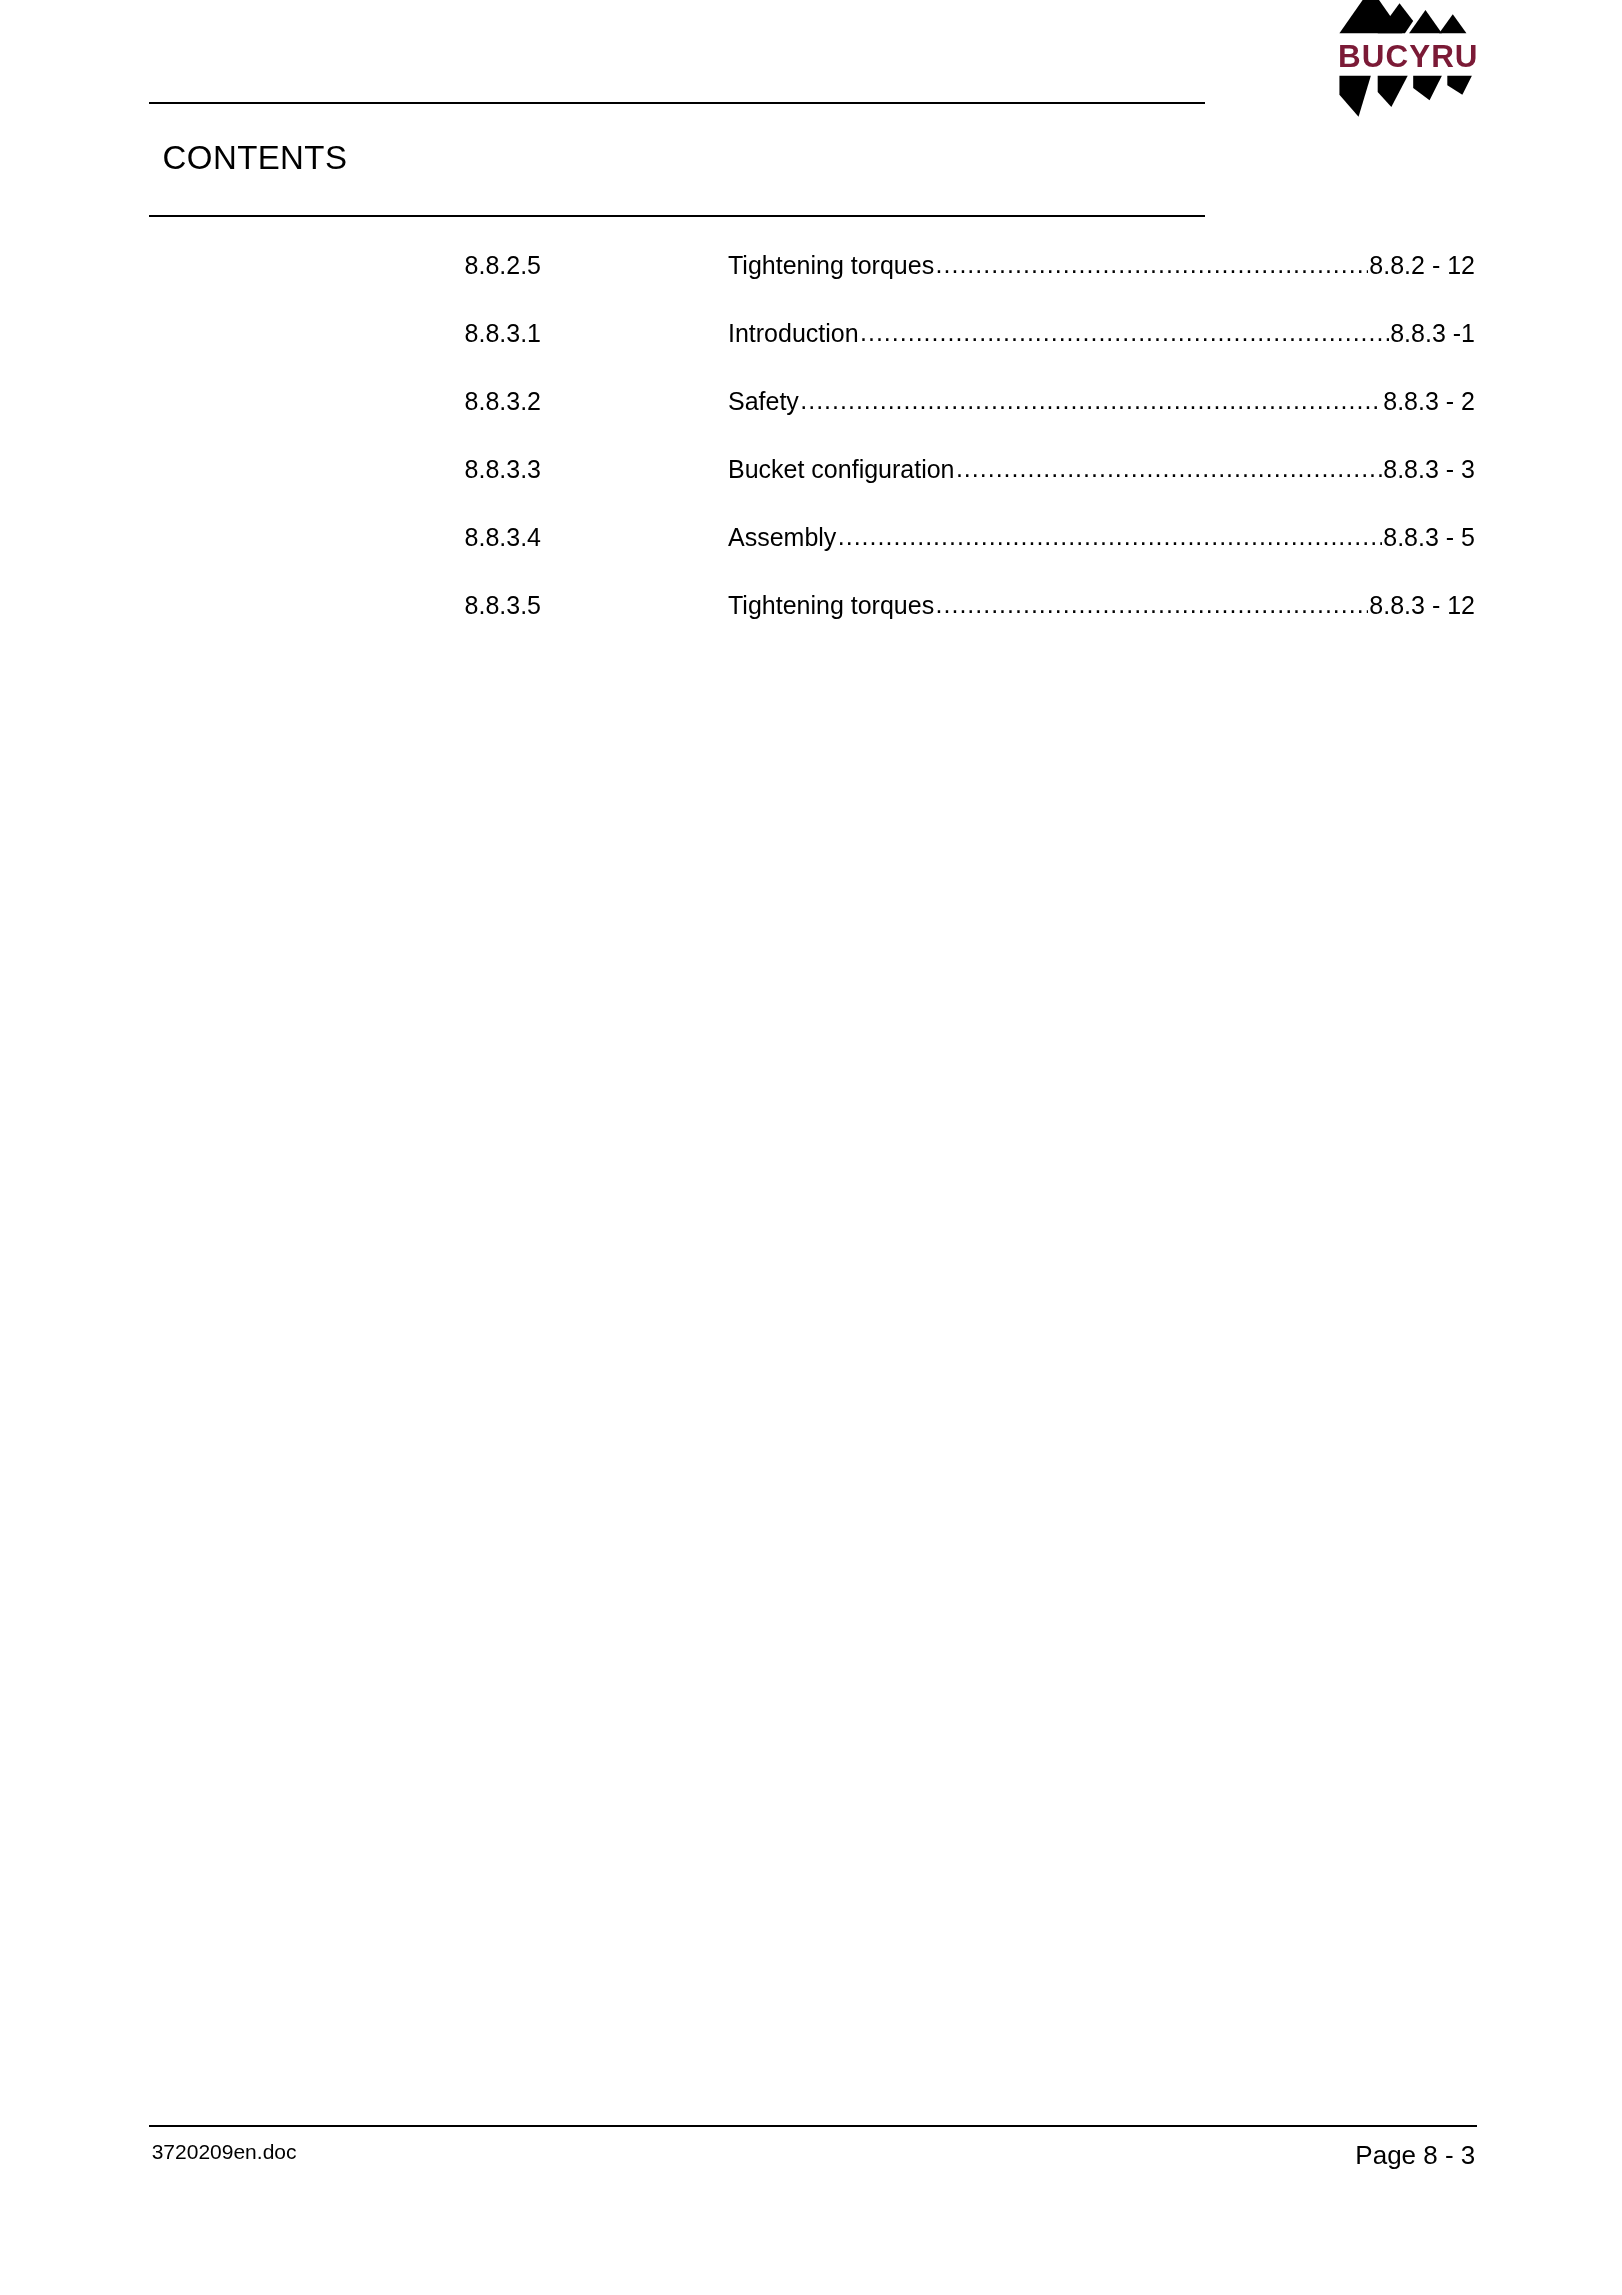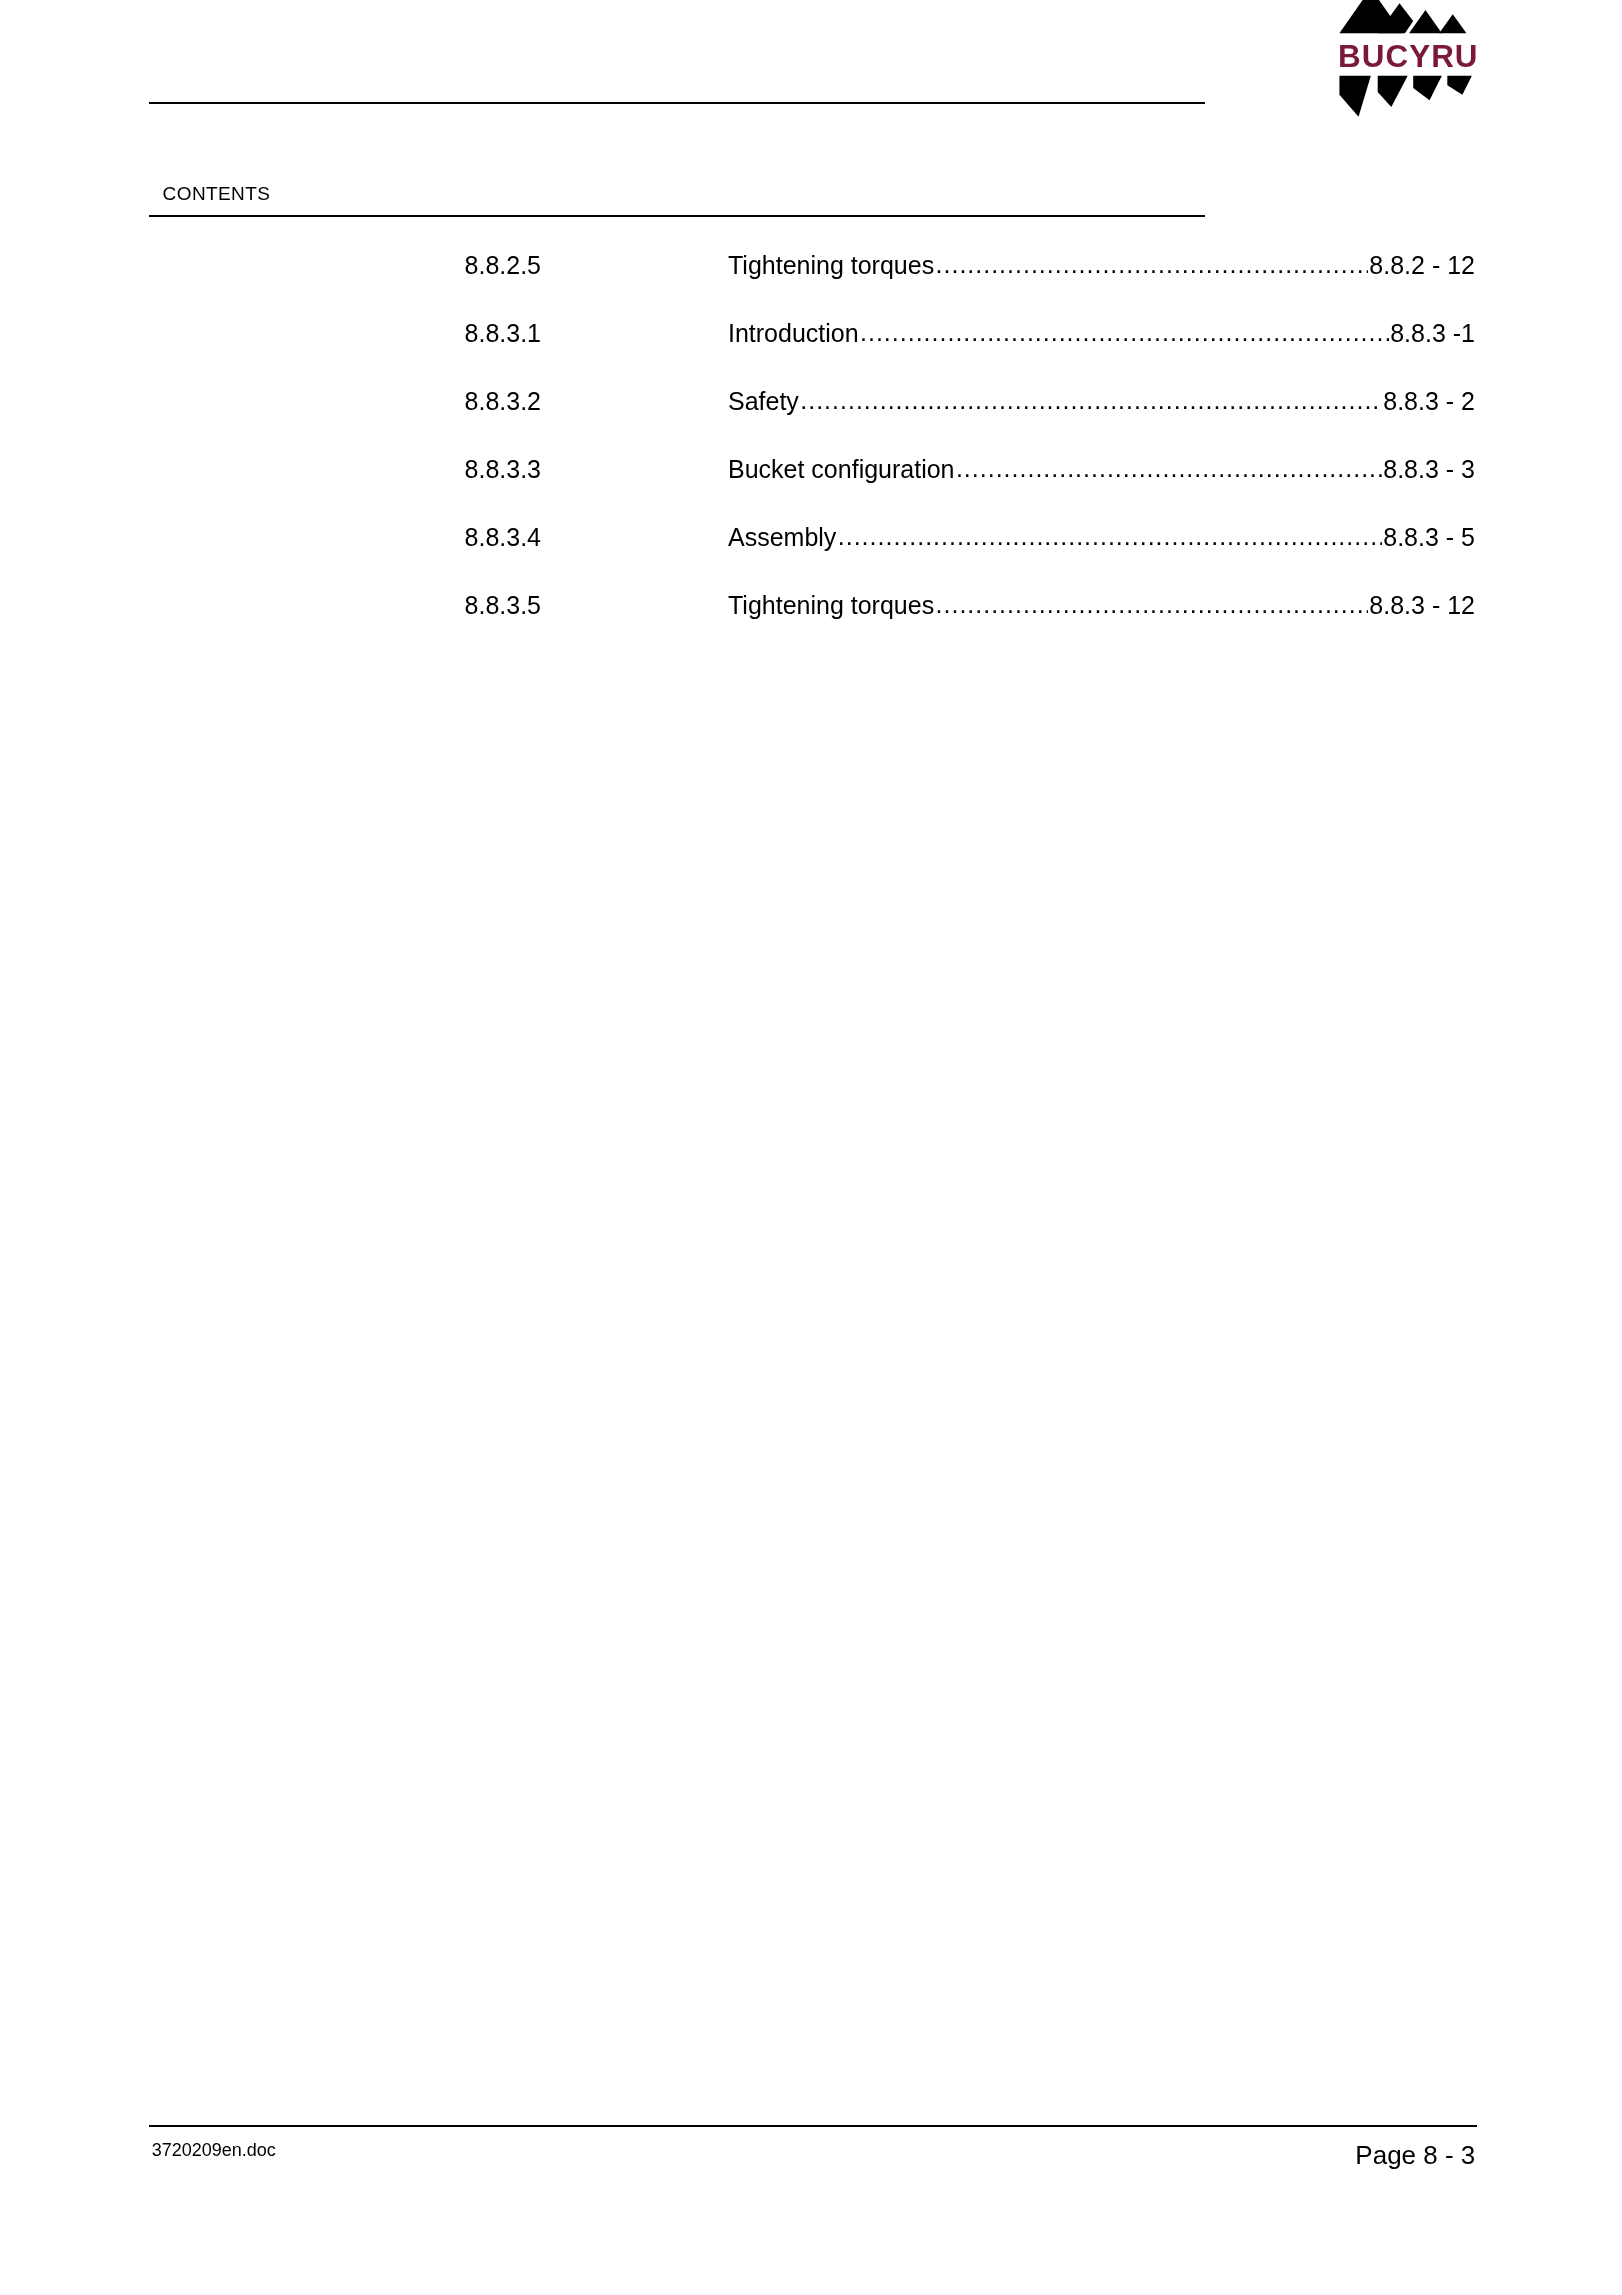--- a/index.html
+++ b/index.html
@@ -34,24 +34,23 @@
     height: 2px;
     background: #000000;
   }
   .header-rule.top { top: 0; }
   .header-rule.bottom { top: 113px; }
 
   .header-title {
     position: absolute;
     left: 13.6px;
     top: 37px;
-    font-size: 19px;
+    font-size: 33px;
     letter-spacing: 0.4px;
     white-space: nowrap;
-    margin-top: 44px;
   }
 
   
   .logo {
     position: absolute;
     left: 1237px;
     top: -20.4px;
     width: 239px;
     height: 164px;
   }
@@ -122,21 +121,21 @@
     left: 0;
     top: 0;
     width: 1328px;
     height: 2px;
     background: #000000;
   }
   .footer-left {
     position: absolute;
     left: 2.7px;
     top: 15px;
-    font-size: 18px;
+    font-size: 21px;
     white-space: nowrap;
   }
   .footer-right {
     position: absolute;
     right: 2.7px;
     top: 15px;
     font-size: 26px;
     white-space: nowrap;
   }
 </style>

